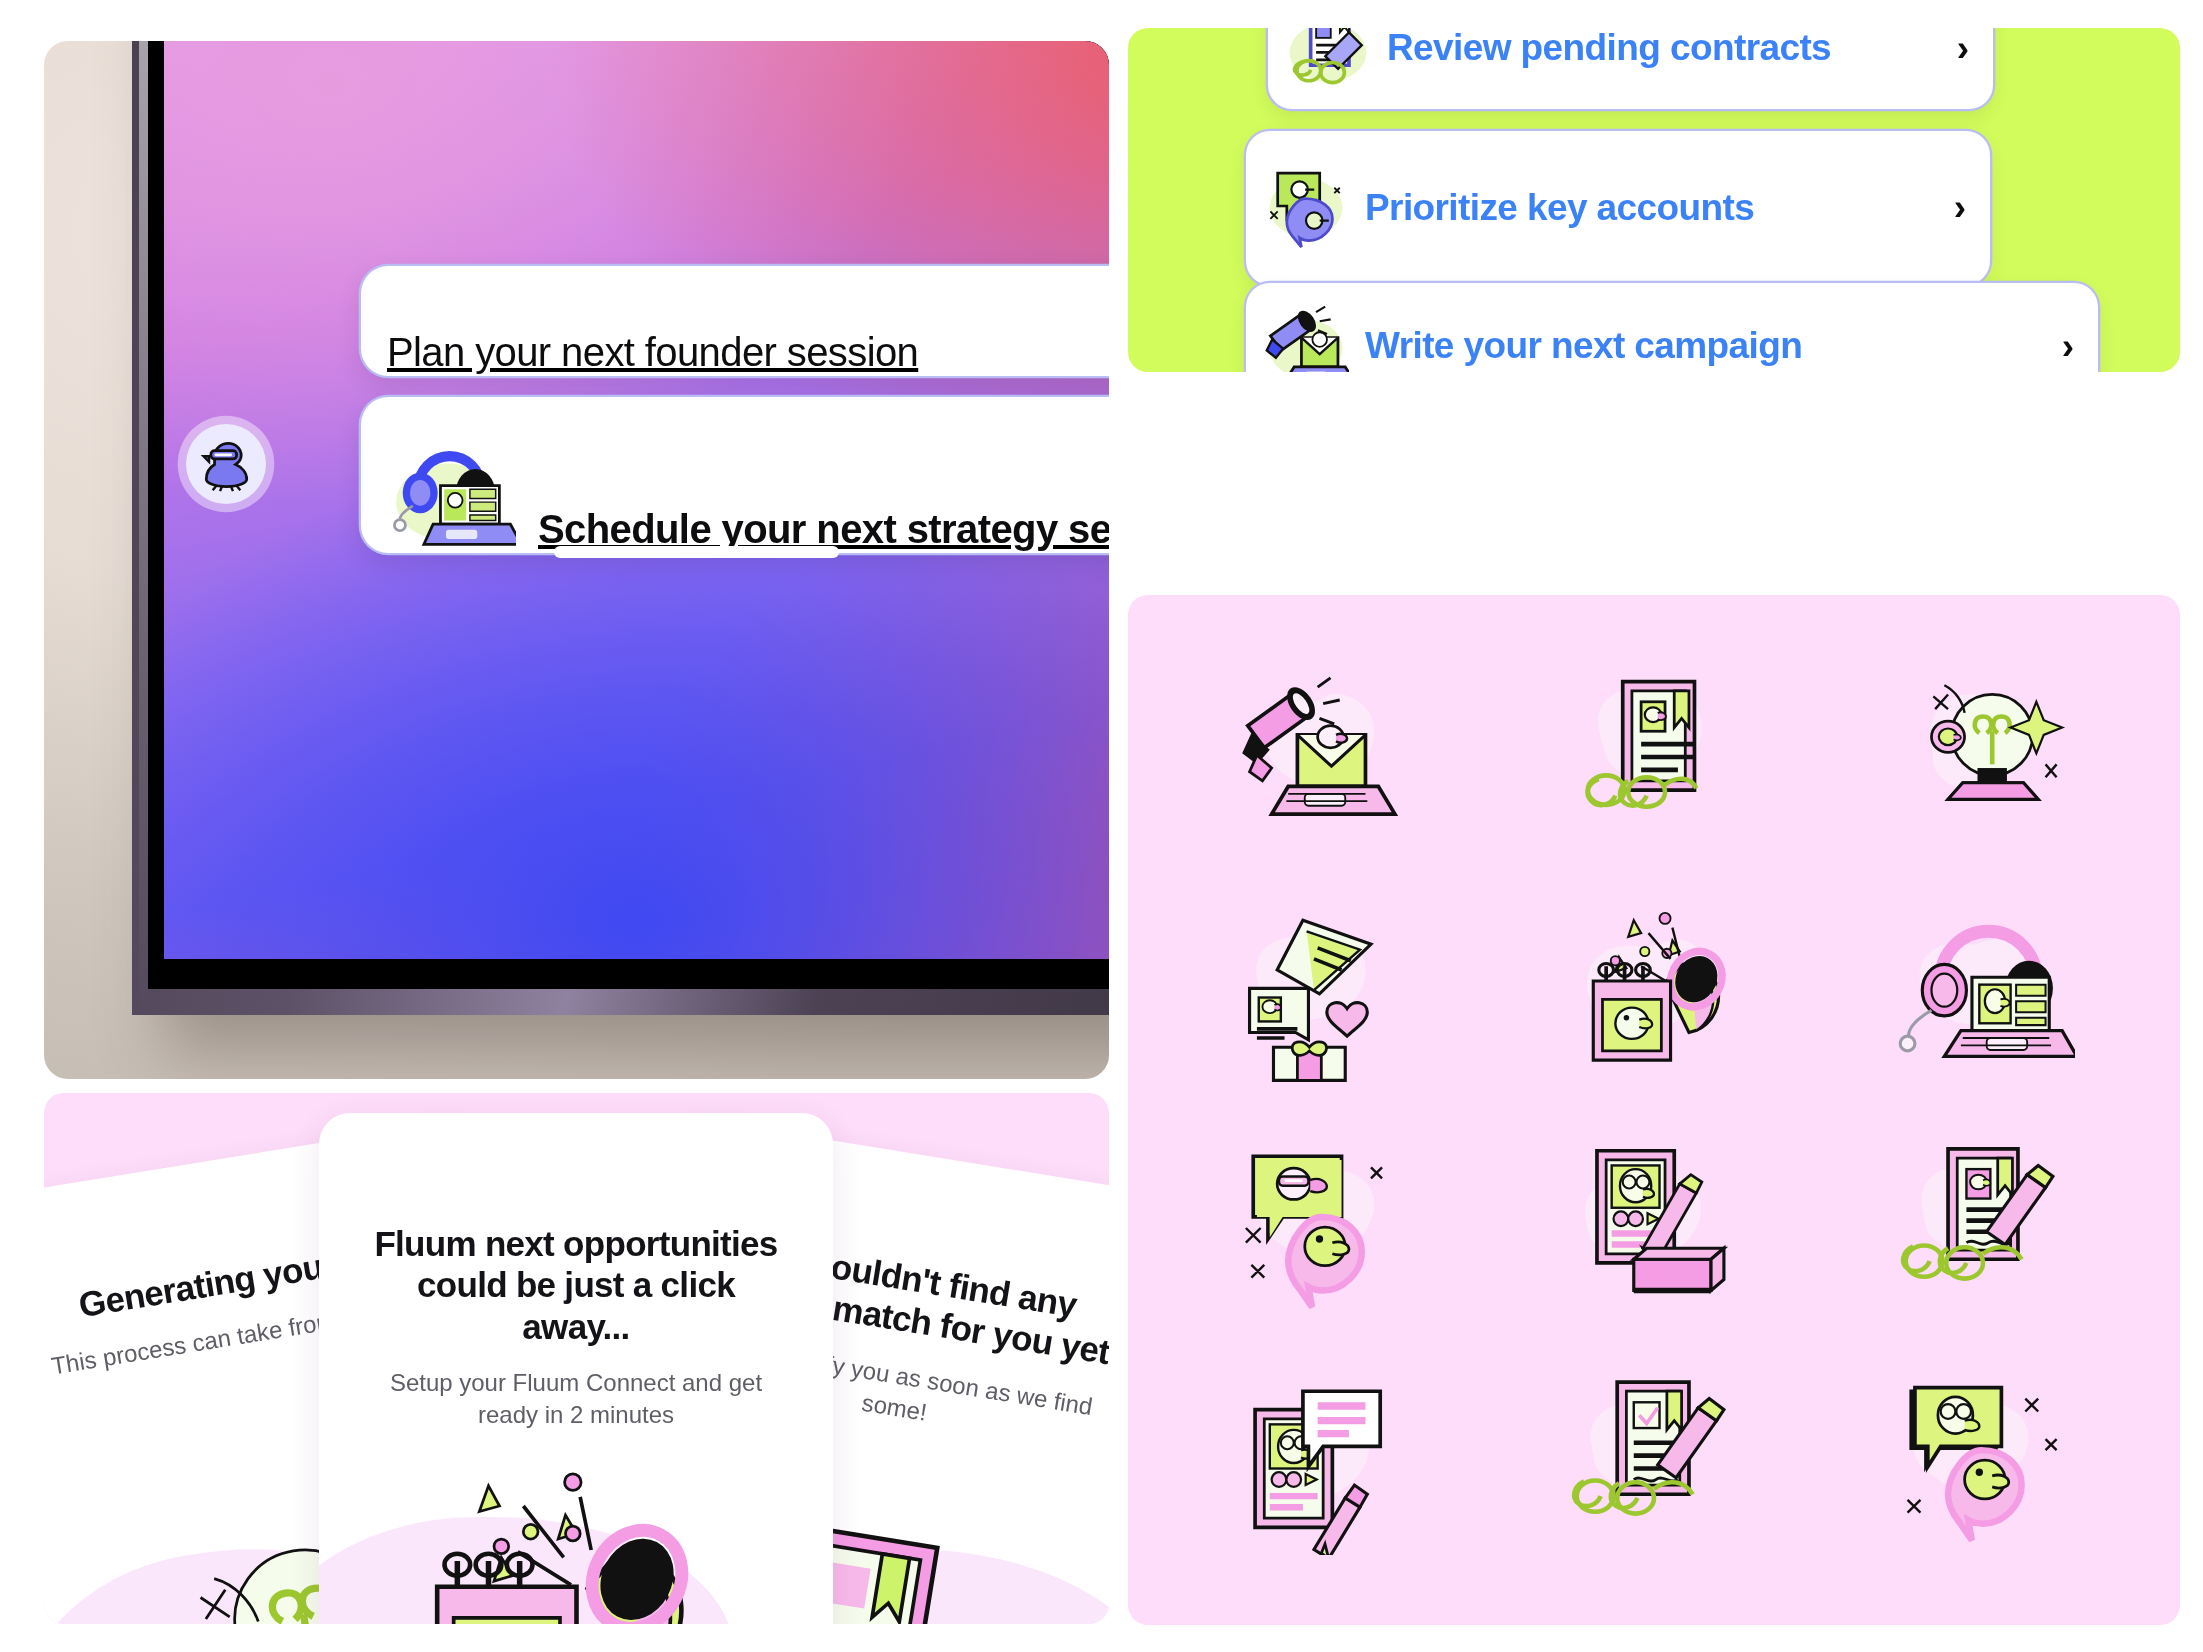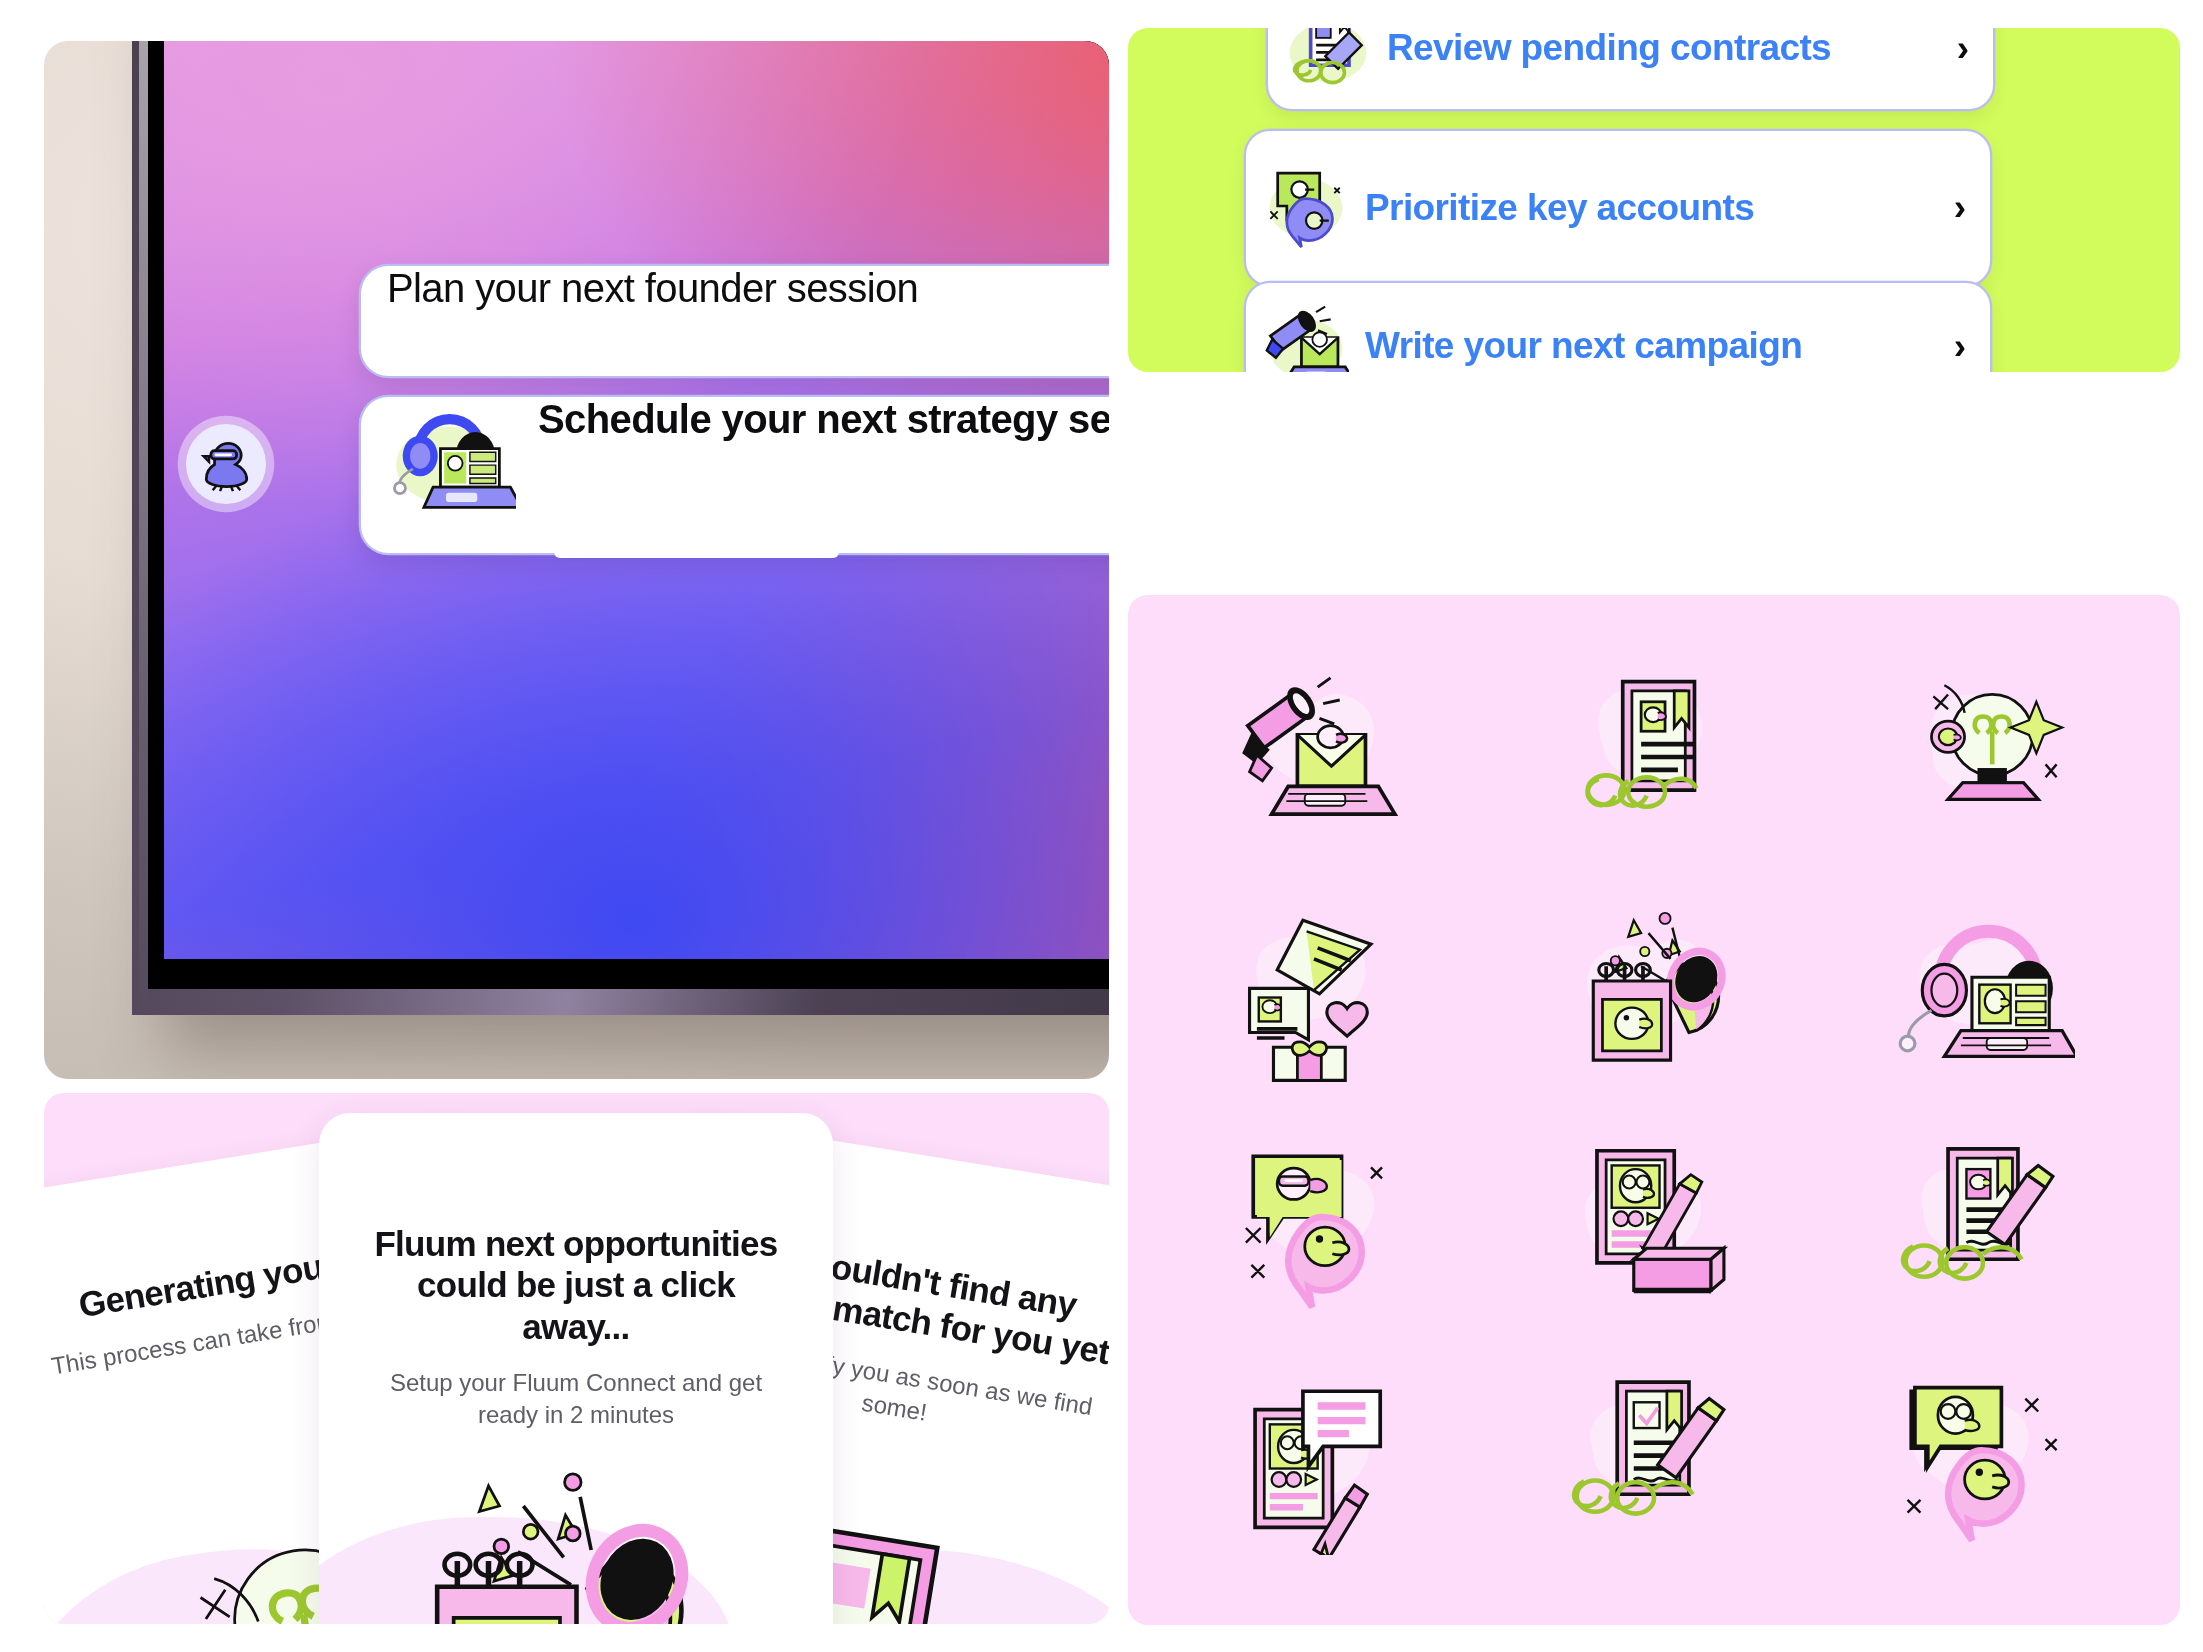--- a/index.html
+++ b/index.html
@@ -37,21 +37,21 @@
       radial-gradient(95% 78% at 88% 6%,  #ec5b63 0%, rgba(236,91,99,0) 58%),
       radial-gradient(80% 70% at 14% 10%, #e79bdf 0%, rgba(231,155,223,0) 62%),
       radial-gradient(85% 72% at 40% 96%, #3f49f2 0%, rgba(63,73,242,0) 66%),
       radial-gradient(95% 80% at 96% 92%, #b4519e 0%, rgba(180,81,158,0) 60%),
       linear-gradient(168deg,#e7a4ec 0%,#c87ae4 30%,#8d6bf0 58%,#6f5df2 76%,#a35ac4 100%);
   }
 
   .sheet-card{
     position:absolute; background:#fff; border-radius:27.5px;
     box-shadow: 0 0 0 2.3px #b9bdf3, 0 9.2px 24px rgba(40,20,70,.13);
-    display:flex; align-items:flex-start;
+    display:flex; align-items:flex-end;text-decoration:underline;
   }
   .sheet-card.one{ left:197px; top:280px; width:900px; height:110px; padding:0 26px; }
   .sheet-card.two{ left:197px; top:411px; width:900px; height:156px; padding:0 26px; gap:22px; }
   .sheet-title{ font-size:40px; font-weight:400; color:#0d0d10; letter-spacing:-0.6px; line-height:1.14; }
   .sheet-title.two-line{ font-weight:700; }
 
   .avatar-bubble{
     position:absolute; left:142px; top:383px; width:80px; height:80px; border-radius:50%;
     background:#eceaff; box-shadow:0 0 0 8.3px rgba(255,255,255,.42);
     display:flex; align-items:center; justify-content:center;
@@ -203,21 +203,21 @@
             <path d="M46 38c18 0 30 10 30 22S64 84 50 84c-6 0-10-3-10-3l2 10-10-12c-4-5-6-10-6-15 0-12 12-26 20-26z" fill="#8f8df5" stroke="#4d4bc9" stroke-width="3"></path>
             <circle cx="56" cy="62" r="9" fill="#eaf7c8" stroke="#111" stroke-width="2.4"></circle>
             <path d="M62 62h10" stroke="#111" stroke-width="2.4"></path>
             <path d="M8 52l8 8M16 52l-8 8M78 26l6 6M84 26l-6 6" stroke="#111" stroke-width="2"></path>
           </svg>
         </span>
         <span class="label">Prioritize key accounts</span>
         <span class="chev">›</span>
       </div>
 
-      <div class="glist-card" style="left:118px; top:255px; width:744px; height:127px;">
+      <div class="glist-card" style="left:118px; top:255px; width:852px; height:127px;">
         <span>
           <svg width="86" height="84" viewBox="0 0 94 92">
             <ellipse cx="47" cy="50" rx="40" ry="32" fill="#eaf7c8"></ellipse>
             <path d="M8 36l34-24 12 16-34 24z" fill="#8f8df5" stroke="#111" stroke-width="3"></path>
             <ellipse cx="48" cy="20" rx="8" ry="13" transform="rotate(-35 48 20)" fill="#111"></ellipse>
             <path d="M10 40l-6 12 10 8 8-10z" fill="#3f49f2" stroke="#111" stroke-width="2.6"></path>
             <path d="M58 10l10-6M62 20l12-2M60 30l10 4" stroke="#111" stroke-width="2.4"></path>
             <path d="M42 38h40v32H42z" fill="#b9e85a" stroke="#111" stroke-width="3"></path>
             <path d="M42 38l20 18 20-18" fill="#fff" stroke="#111" stroke-width="2.6"></path>
             <circle cx="62" cy="40" r="8" fill="#fff" stroke="#111" stroke-width="2"></circle>

